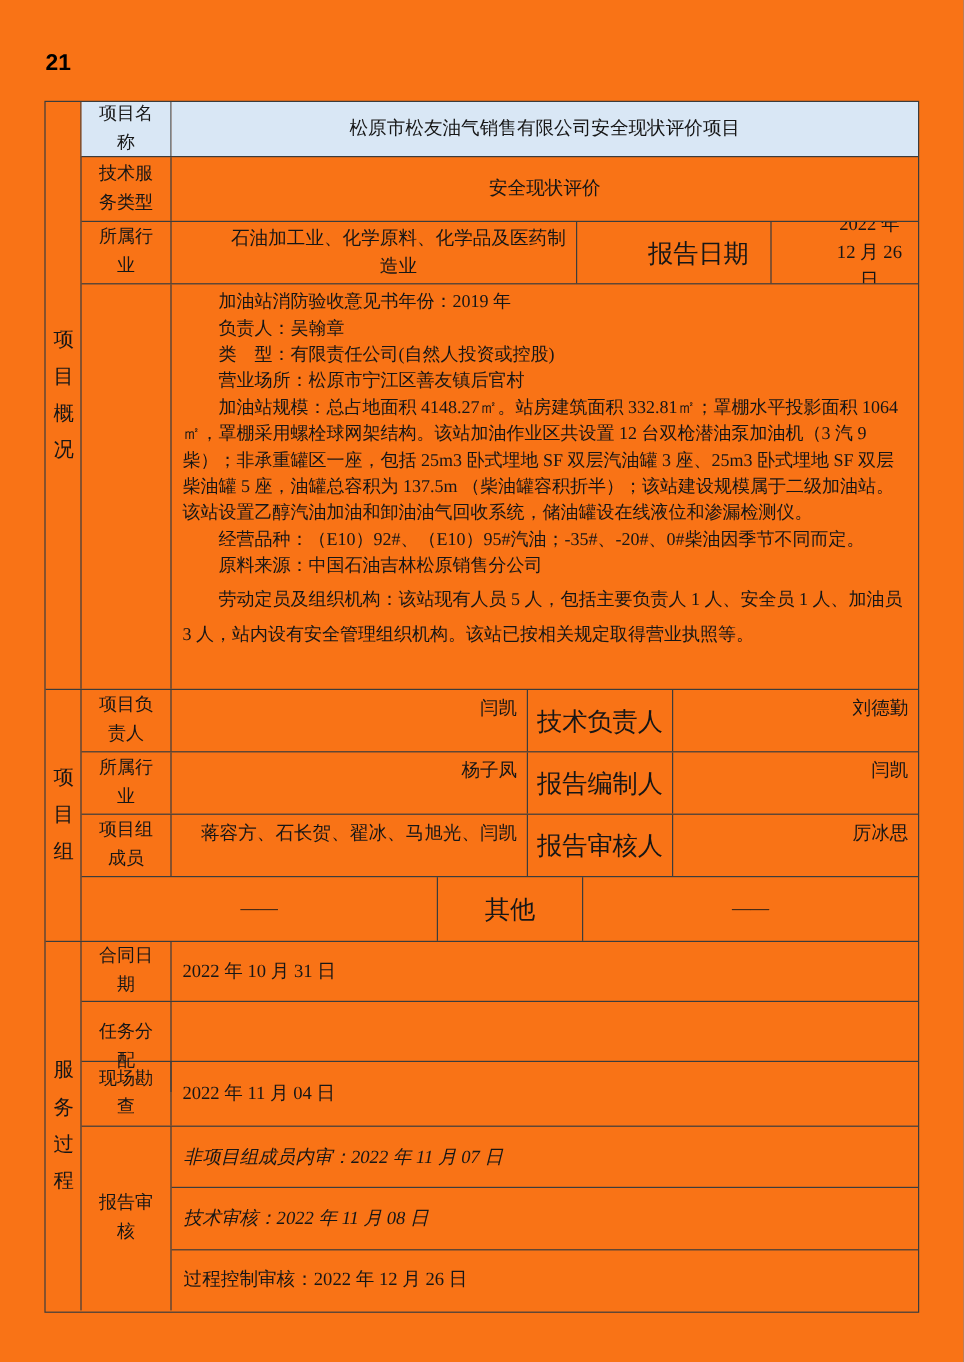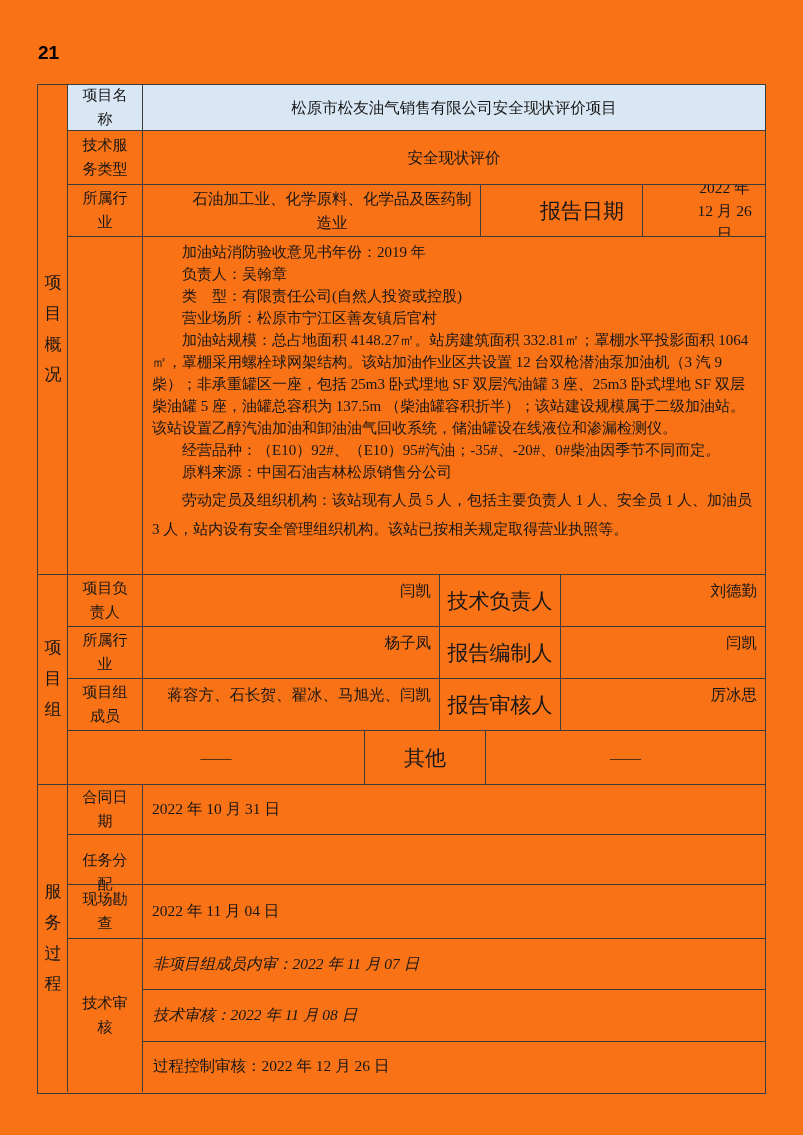--- a/index.html
+++ b/index.html
@@ -156,21 +156,21 @@
         </div>
         <div class="row r-p2">
           <div class="cell label-cell">任务分配</div>
           <div class="cell value-cell v-midleft">2022 年 11 月 01 日</div>
         </div>
         <div class="row r-p3">
           <div class="cell label-cell">现场勘查</div>
           <div class="cell value-cell v-midleft">2022 年 11 月 04 日</div>
         </div>
         <div class="row r-review">
-          <div class="cell label-cell">技术审核</div>
+          <div class="cell label-cell">报告审核</div>
           <div class="review-items">
             <div class="review-item">非项目组成员内审：2022 年 11 月 07 日</div>
             <div class="review-item">技术审核：2022 年 11 月 08 日</div>
             <div class="review-item">过程控制审核：2022 年 12 月 26 日</div>
           </div>
         </div>
       </div>
     </div>
 
   </div>

